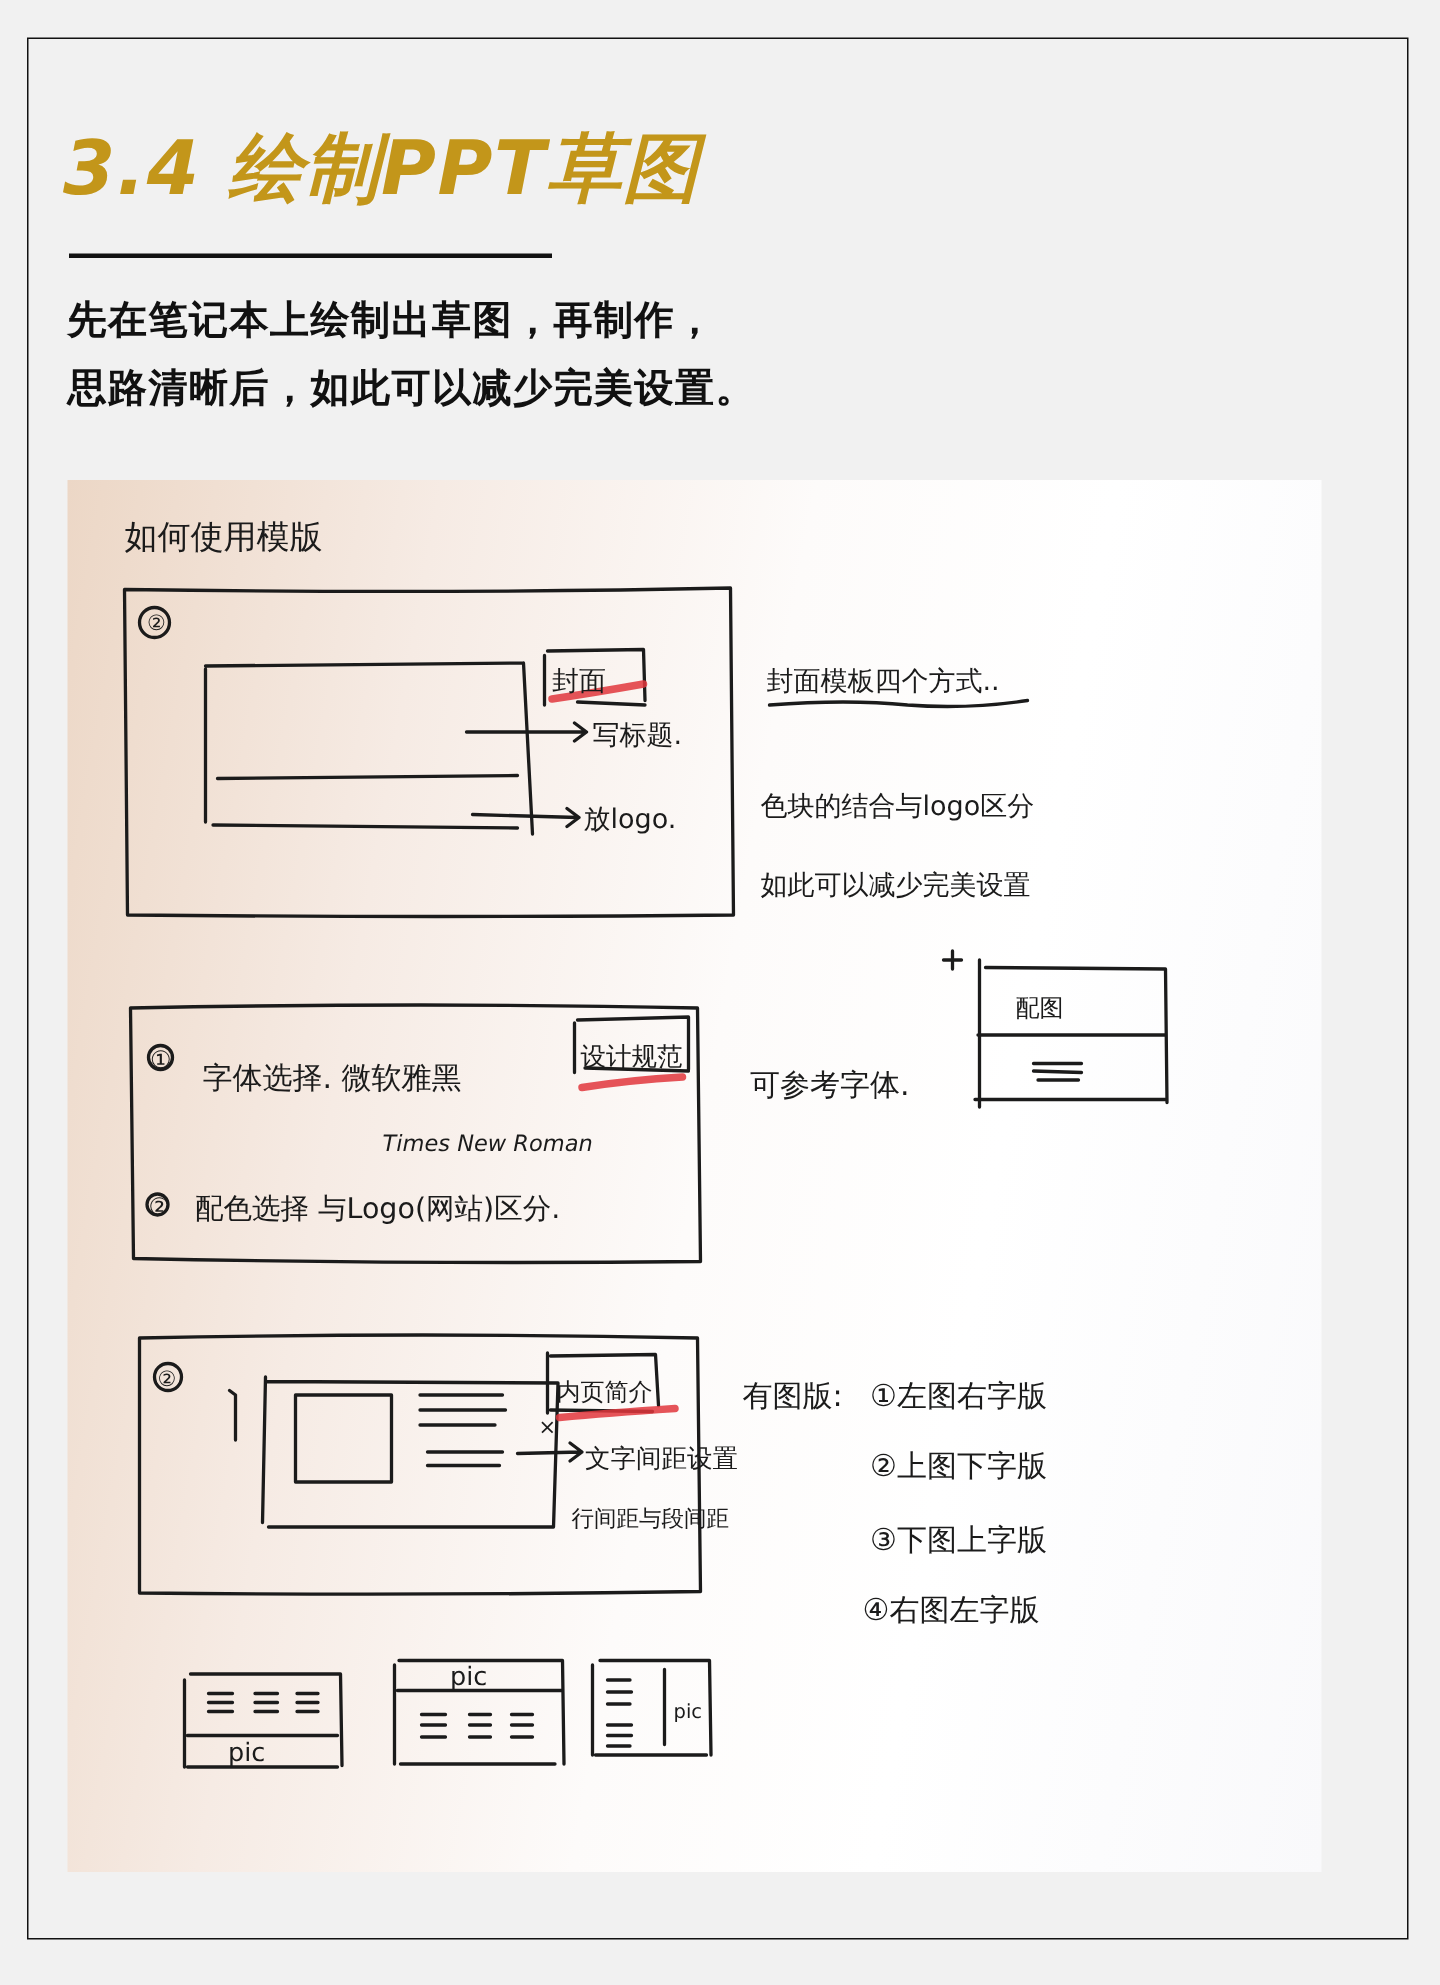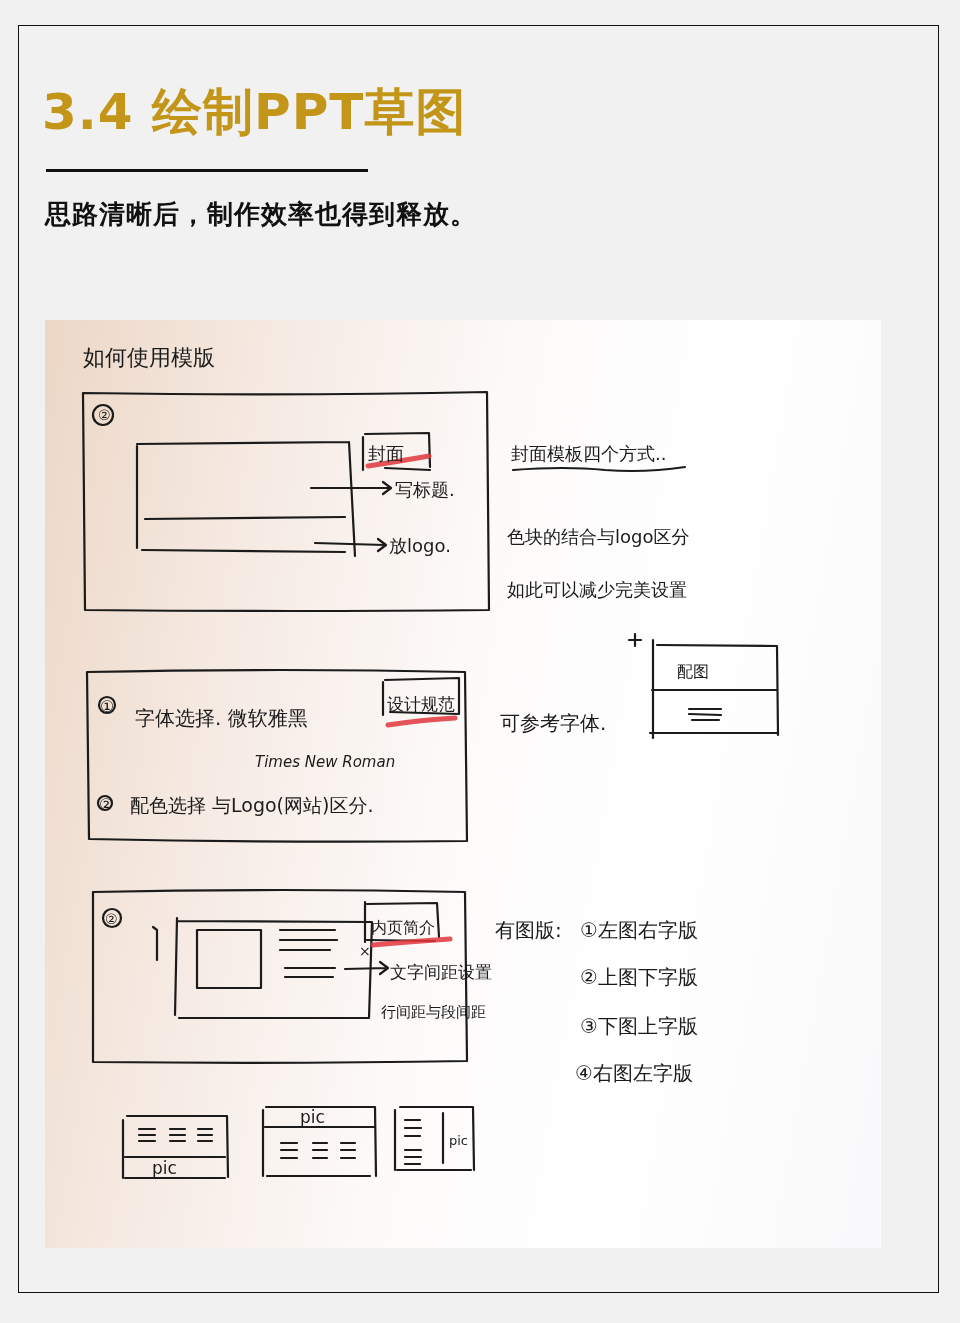--- a/index.html
+++ b/index.html
@@ -19,20 +19,21 @@
   }
   .title {
     position: absolute;
     left: 42px; top: 82px;
     font-size: 50px;
     font-weight: bold;
     color: #c3961a;
     letter-spacing: 1px;
     white-space: nowrap;
     line-height: 60px;
+    font-style: italic;
   }
   .rule {
     position: absolute;
     left: 46px; top: 169px;
     width: 322px; height: 3px;
     background: #111;
   }
   .subtitle {
     position: absolute;
     left: 45px; top: 192px;
@@ -58,21 +59,22 @@
   }
 </style>
 </head>
 <body>
 
 <div class="frame"></div>
 
 <div class="title">3.4 绘制PPT草图</div>
 <div class="rule"></div>
 <div class="subtitle">
-  <div>思路清晰后，制作效率也得到释放。</div>
+  <div>先在笔记本上绘制出草图，再制作，</div>
+  <div>思路清晰后，如此可以减少完美设置。</div>
 </div>
 
 <div class="photo">
   <svg width="836" height="928" viewBox="0 0 836 928" xmlns="http://www.w3.org/2000/svg">
     <g fill="none" stroke="#1b1b1b" stroke-width="2.2" stroke-linecap="round" stroke-linejoin="round">
 
       <path d="M38 73 Q250 76 442 72 L444 290 Q250 292 40 290 L38 73 Z"></path>
 
       <path d="M92 124 L304 122 M92 126 L92 228 M97 230 L300 232 M304 122 L310 236 M100 199 L300 197"></path>
 

